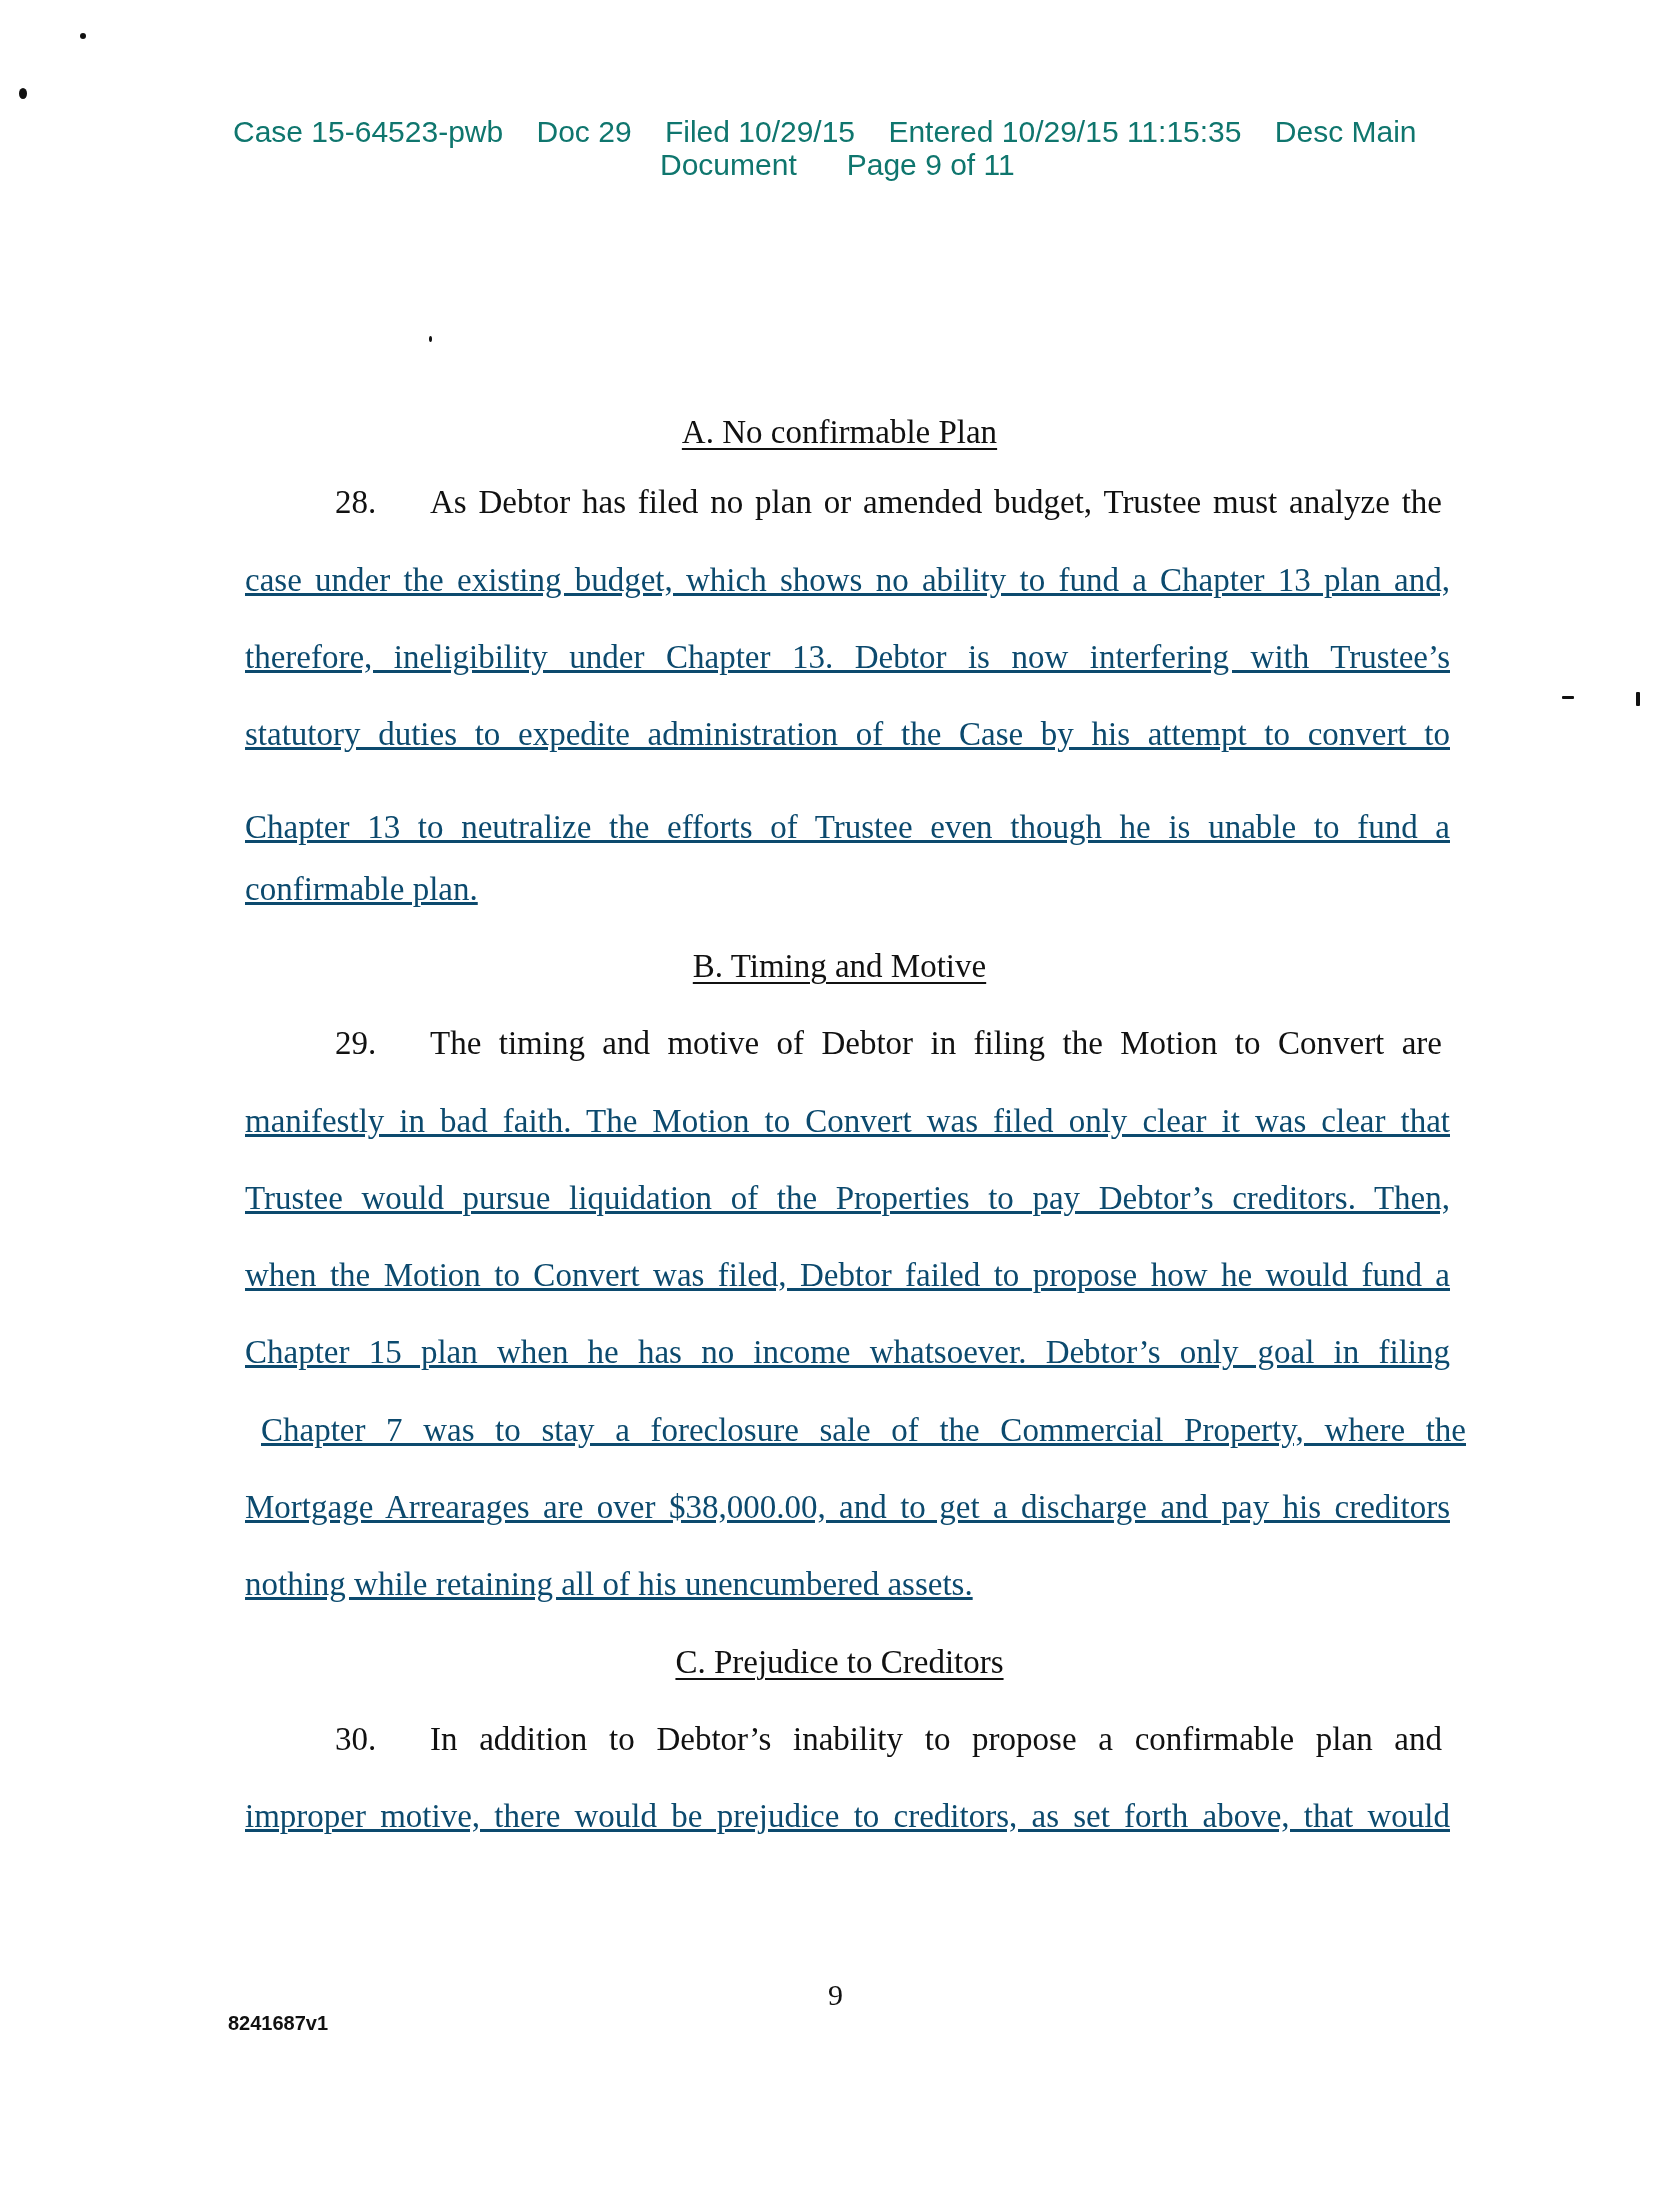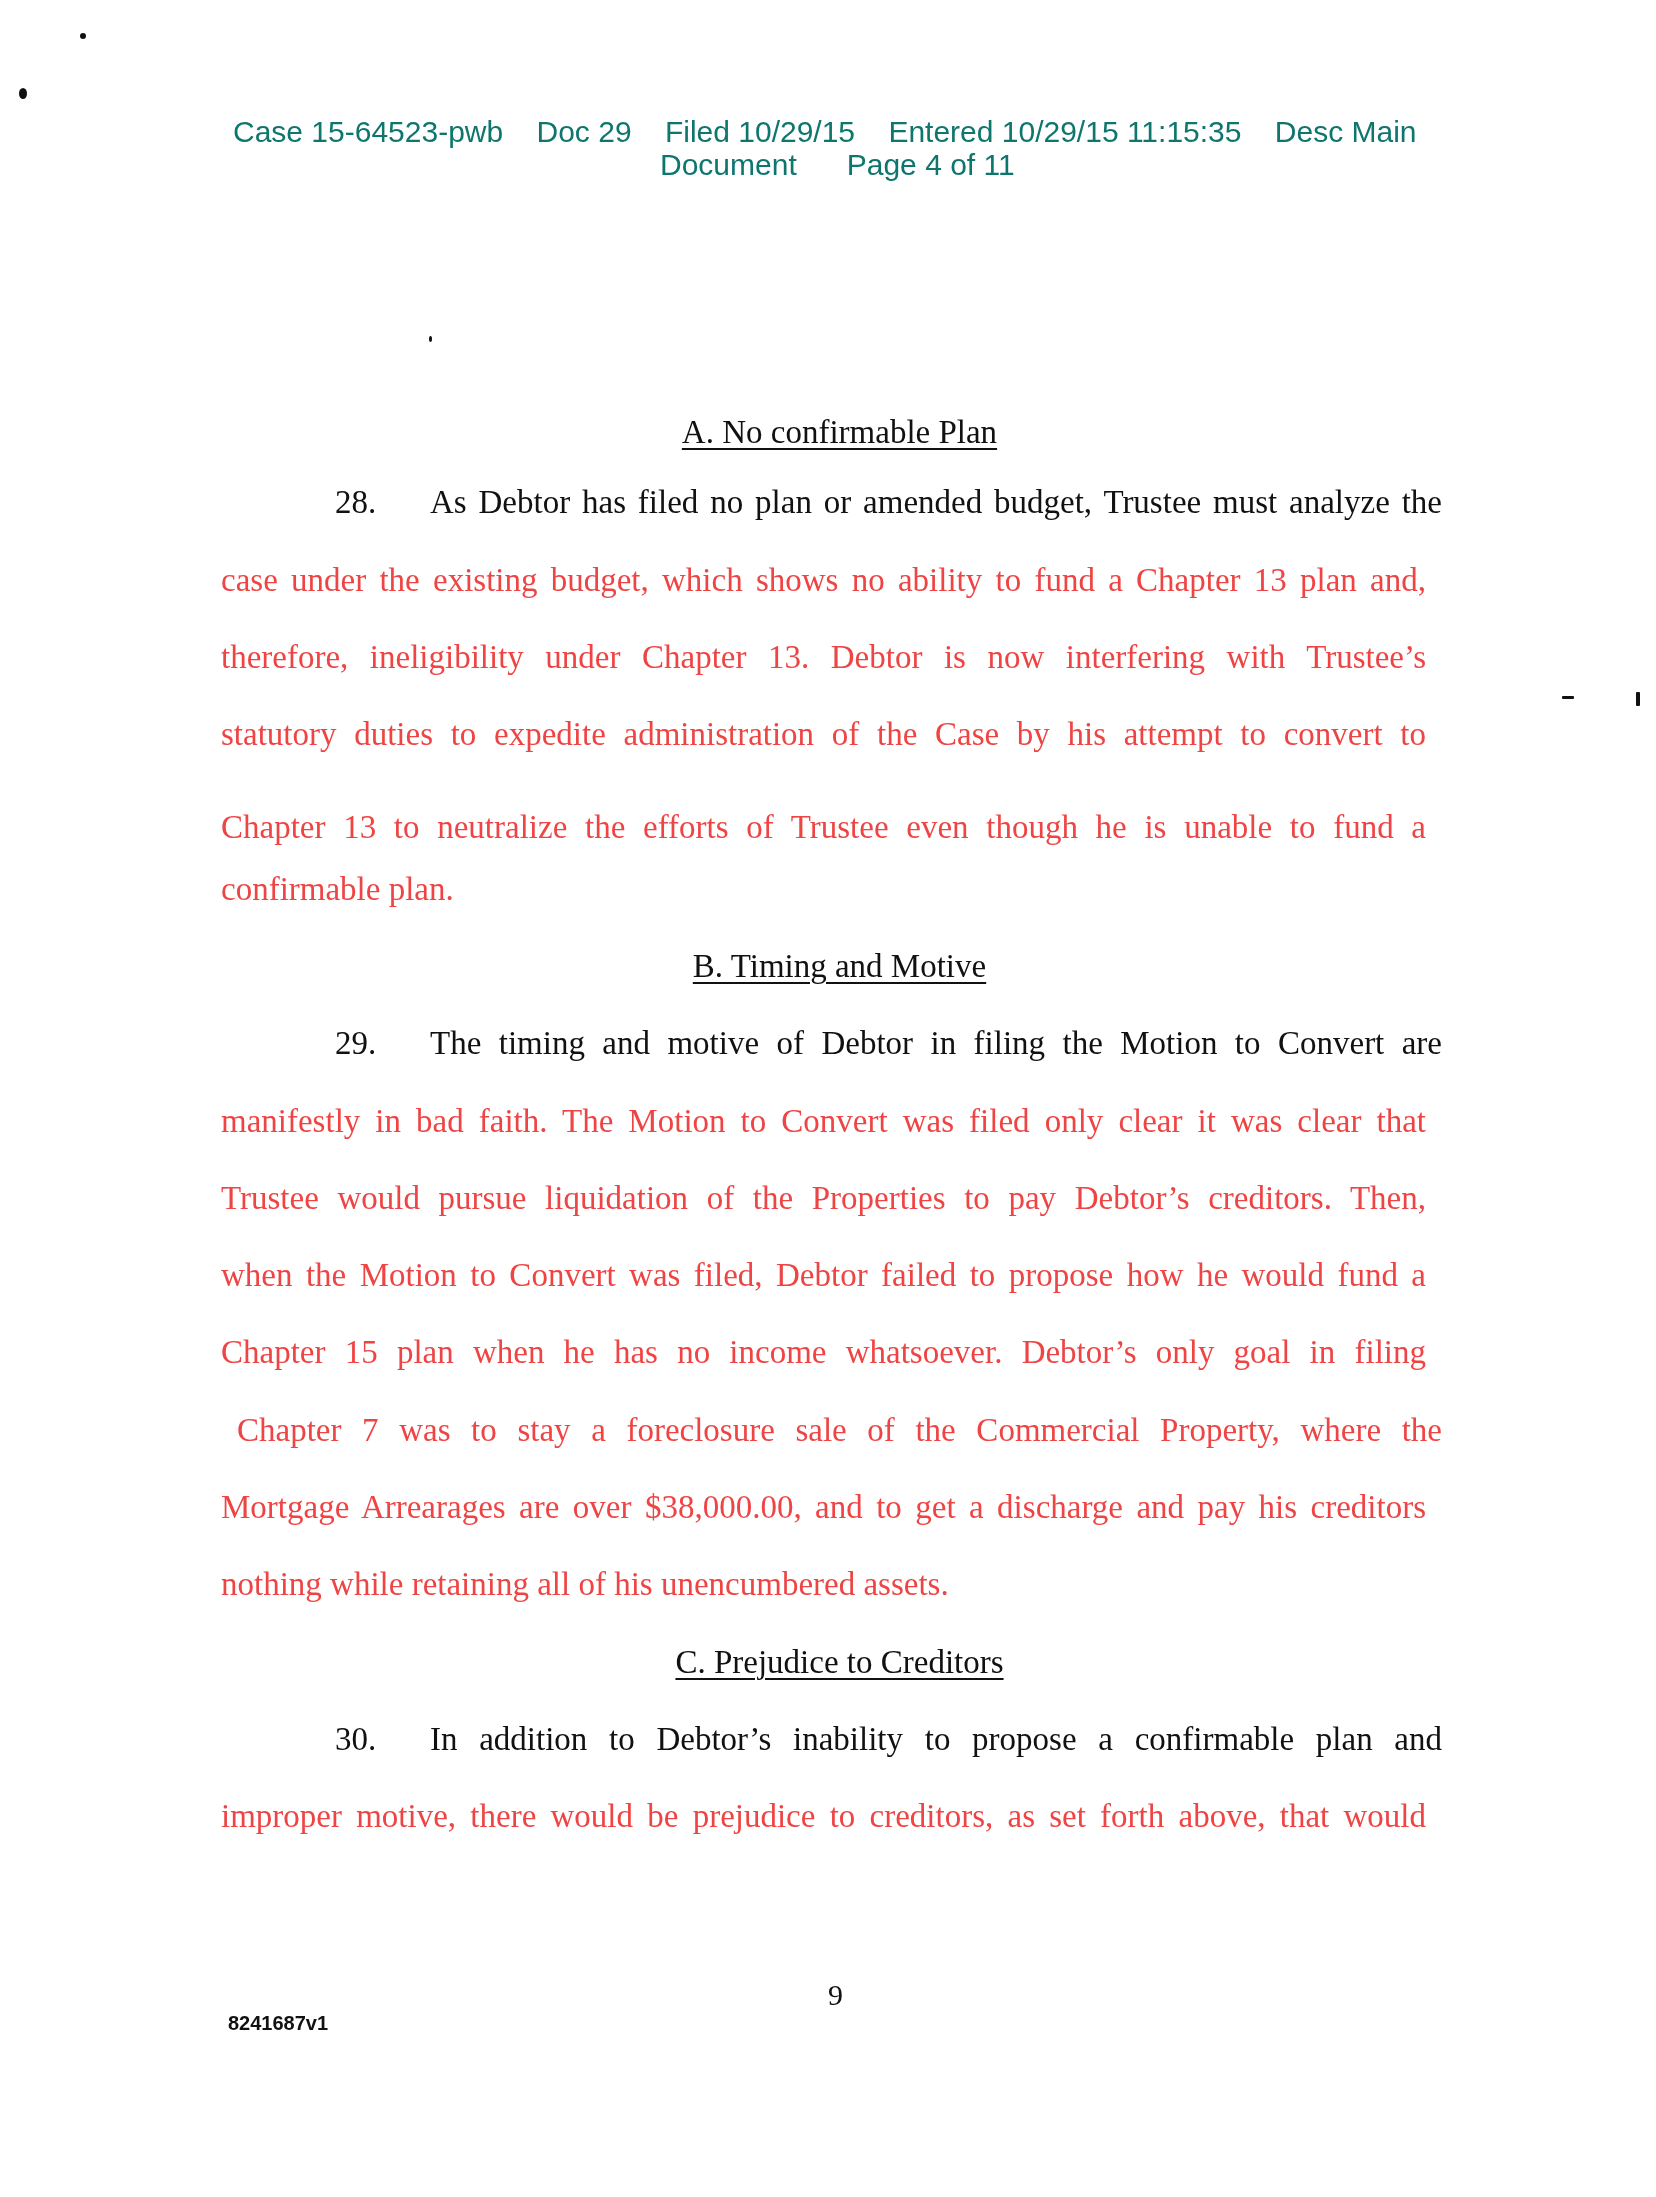--- a/index.html
+++ b/index.html
@@ -1,39 +1,39 @@
 <!DOCTYPE html>
 <html><head>
 <meta charset="utf-8">
 <style>
   html, body { margin: 0; padding: 0; background: #ffffff; }
   body { width: 1656px; height: 2197px; position: relative; overflow: hidden; color: #111; }
   .hdr { position: absolute; font-family: "Liberation Sans", sans-serif; font-size: 30px; white-space: pre; line-height: 1; color: #0f766e; }
-  .line { position: absolute; left: 221px; width: 1205px; font-family: "Liberation Serif", serif; font-size: 33px; line-height: 40px; height: 40px; white-space: nowrap; overflow: visible; color: #ef4444; }
+  .line { position: absolute; left: 245px; width: 1205px; font-family: "Liberation Serif", serif; font-size: 33px; line-height: 40px; height: 40px; white-space: nowrap; overflow: visible; color: #0c4a6e; text-decoration: underline; }
   .just { text-align: justify; text-align-last: justify; white-space: normal; }
   .last { text-align: left; }
   .heading { position: absolute; left: 237px; width: 1205px; text-align: center; font-family: "Liberation Serif", serif; font-size: 33px; line-height: 40px; }
   .heading span { text-decoration: underline; text-underline-offset: 5px; text-decoration-thickness: 2px; }
   .pnum { position: absolute; font-family: "Liberation Serif", serif; font-size: 33px; line-height: 40px; }
   .first { position: absolute; left: 430px; width: 1012px; font-family: "Liberation Serif", serif; font-size: 33px; line-height: 40px; height: 40px; text-align: justify; text-align-last: justify; }
   .footer-num { position: absolute; font-family: "Liberation Serif", serif; font-size: 30px; }
   .footer-id { position: absolute; font-family: "Liberation Sans", sans-serif; font-size: 20px; font-weight: bold; }
   .speck { position: absolute; background: #111; border-radius: 50%; }
 </style>
 </head>
 <body>
 
 <div class="speck" style="left:80px;top:33px;width:6px;height:6px;"></div>
 <div class="speck" style="left:19px;top:88px;width:8px;height:11px;"></div>
 <div class="speck" style="left:429px;top:336px;width:3px;height:6px;"></div>
 <div class="speck" style="left:1562px;top:696px;width:12px;height:3px;border-radius:1px;"></div>
 <div class="speck" style="left:1636px;top:692px;width:4px;height:14px;border-radius:1px;"></div>
 
 <div class="hdr" style="left:233px; top:117px;">Case 15-64523-pwb    Doc 29    Filed 10/29/15    Entered 10/29/15 11:15:35    Desc Main</div>
-<div class="hdr" style="left:660px; top:150px;">Document      Page 4 of 11</div>
+<div class="hdr" style="left:660px; top:150px;">Document      Page 9 of 11</div>
 
 <div class="heading" style="top:412px;"><span>A.  No confirmable Plan</span></div>
 <div class="pnum" style="left:335px; top:482px;">28.</div>
 <div class="first" style="top:482px;">As Debtor has filed no plan or amended budget, Trustee must analyze the</div>
 <div class="line just" style="top:560px;">case under the existing budget, which shows no ability to fund a Chapter 13 plan and,</div>
 <div class="line just" style="top:637px;">therefore, ineligibility under Chapter 13.  Debtor is now interfering with Trustee’s</div>
 <div class="line just" style="top:714px;">statutory duties to expedite administration of the Case by his attempt to convert to</div>
 <div class="line just" style="top:791px;margin-top:16px;">Chapter 13 to neutralize the efforts of Trustee even though he is unable to fund a</div>
 <div class="line last" style="top:869px;">confirmable plan.</div>
 

